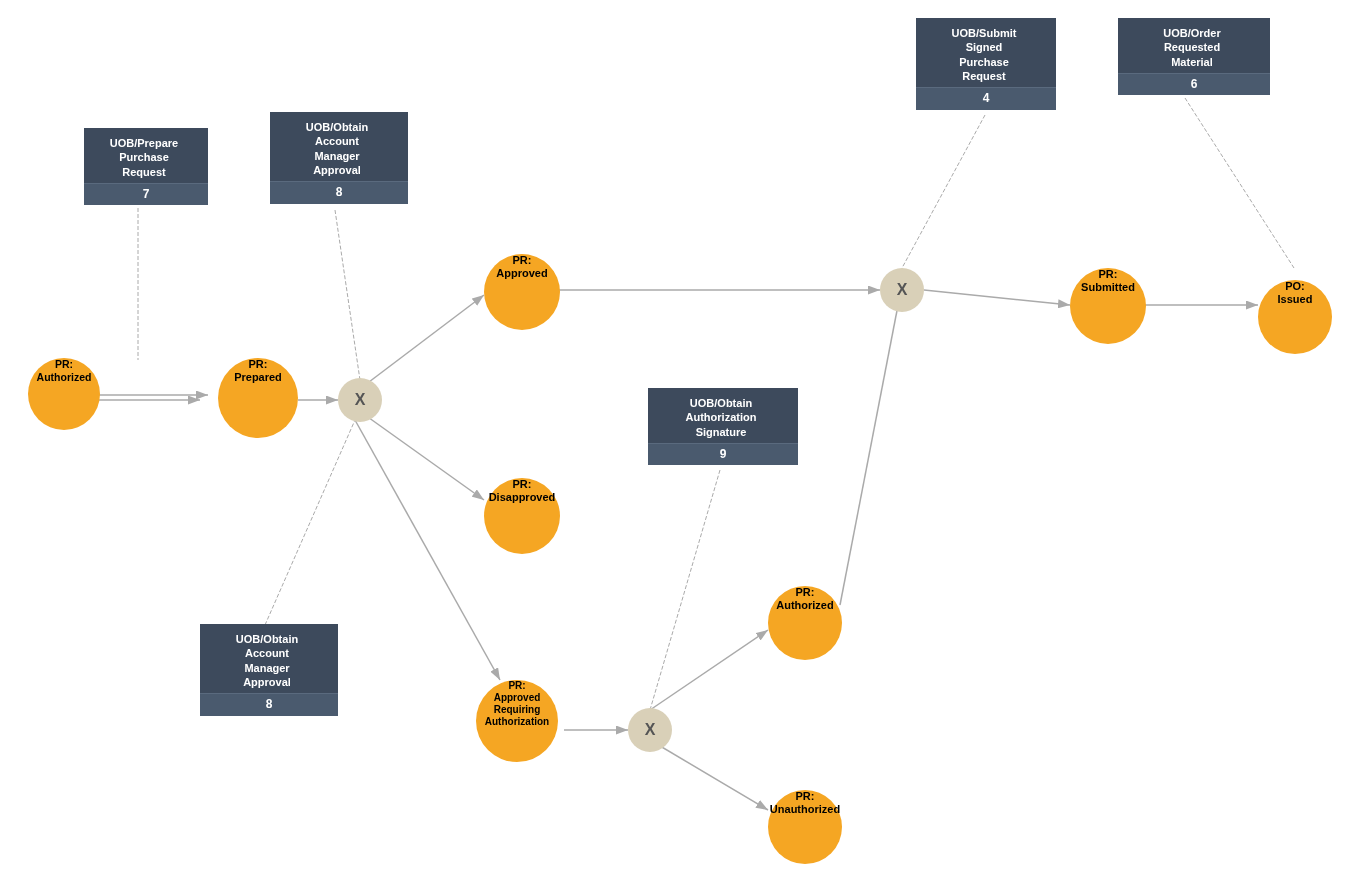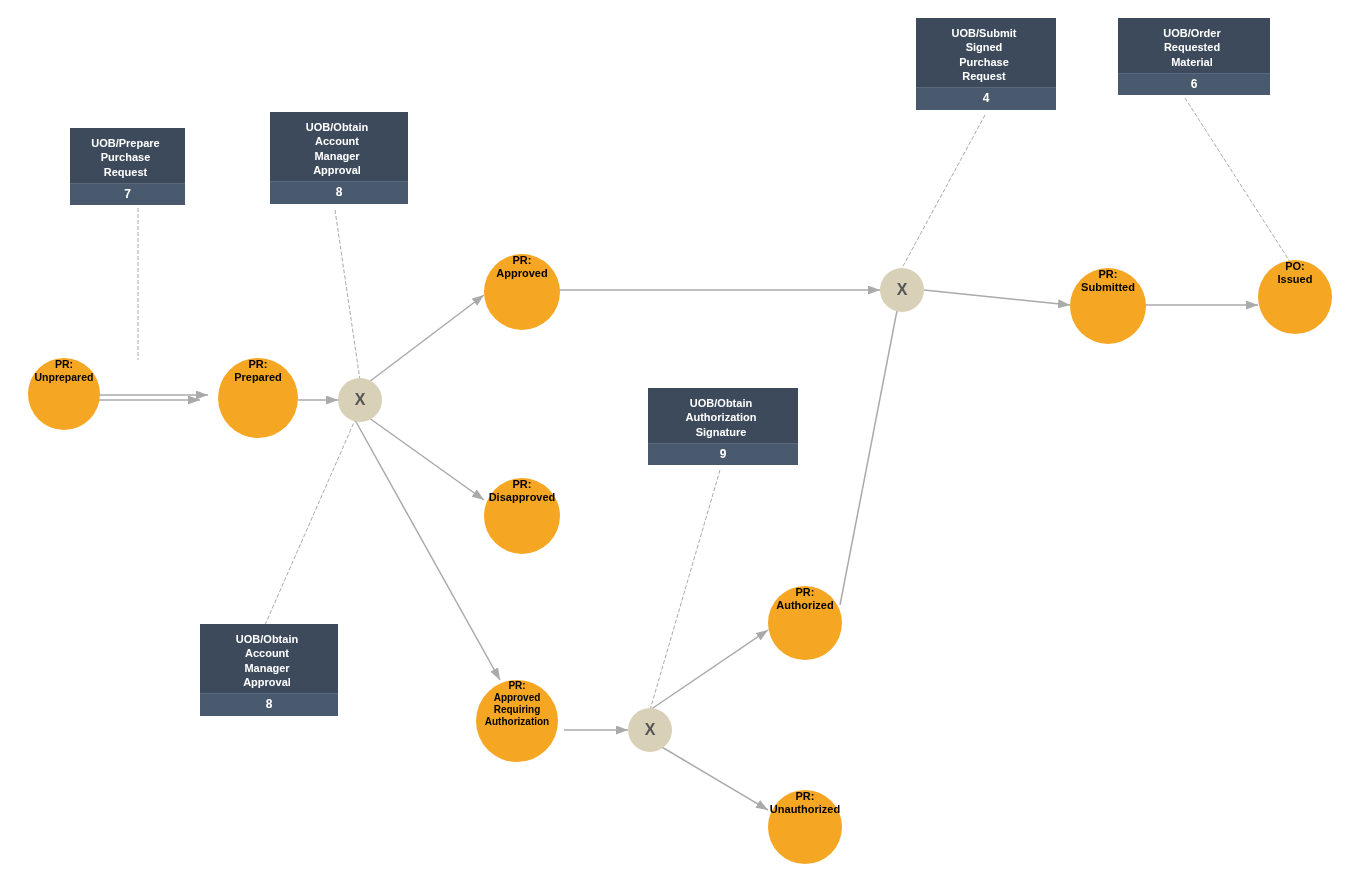--- a/index.html
+++ b/index.html
@@ -110,21 +110,21 @@
 
     <line x1="720" y1="470" x2="650" y2="710" stroke="#aaa" stroke-width="1" stroke-dasharray="4,2"></line>
 
     <line x1="985" y1="115" x2="902" y2="268" stroke="#aaa" stroke-width="1" stroke-dasharray="4,2"></line>
 
     <line x1="1185" y1="98" x2="1294" y2="268" stroke="#aaa" stroke-width="1" stroke-dasharray="4,2"></line>
   </svg>
 
   <div class="node-circle" style="left:28px; top:358px; width:72px; height:72px; font-size:10.5px;">
     <span>PR:
-Unprepared</span>
+Authorized</span>
   </div>
 
   <div class="node-circle" style="left:218px; top:358px; width:80px; height:80px;">
     <span>PR:<br>Prepared</span>
   </div>
 
   <div class="node-gateway" style="left:338px; top:378px; width:44px; height:44px;">
     <span>X</span>
   </div>
 
@@ -153,25 +153,25 @@
   </div>
 
   <div class="node-gateway" style="left:880px; top:268px; width:44px; height:44px;">
     <span>X</span>
   </div>
 
   <div class="node-circle" style="left:1070px; top:268px; width:76px; height:76px;">
     <span>PR:<br>Submitted</span>
   </div>
 
-  <div class="node-circle" style="left:1258px; top:260px; width:74px; height:74px;">
+  <div class="node-circle" style="left:1258px; top:280px; width:74px; height:74px;">
     <span>PO:<br>Issued</span>
   </div>
 
-  <div class="node-box" style="left:70px; top:128px; width:115px;">
+  <div class="node-box" style="left:84px; top:128px; width:124px;">
     <div class="box-title">UOB/Prepare<br>Purchase<br>Request</div>
     <div class="box-number">7</div>
   </div>
 
   <div class="node-box" style="left:270px; top:112px; width:138px;">
     <div class="box-title">UOB/Obtain<br>Account<br>Manager<br>Approval</div>
     <div class="box-number">8</div>
   </div>
 
   <div class="node-box" style="left:200px; top:624px; width:138px;">

